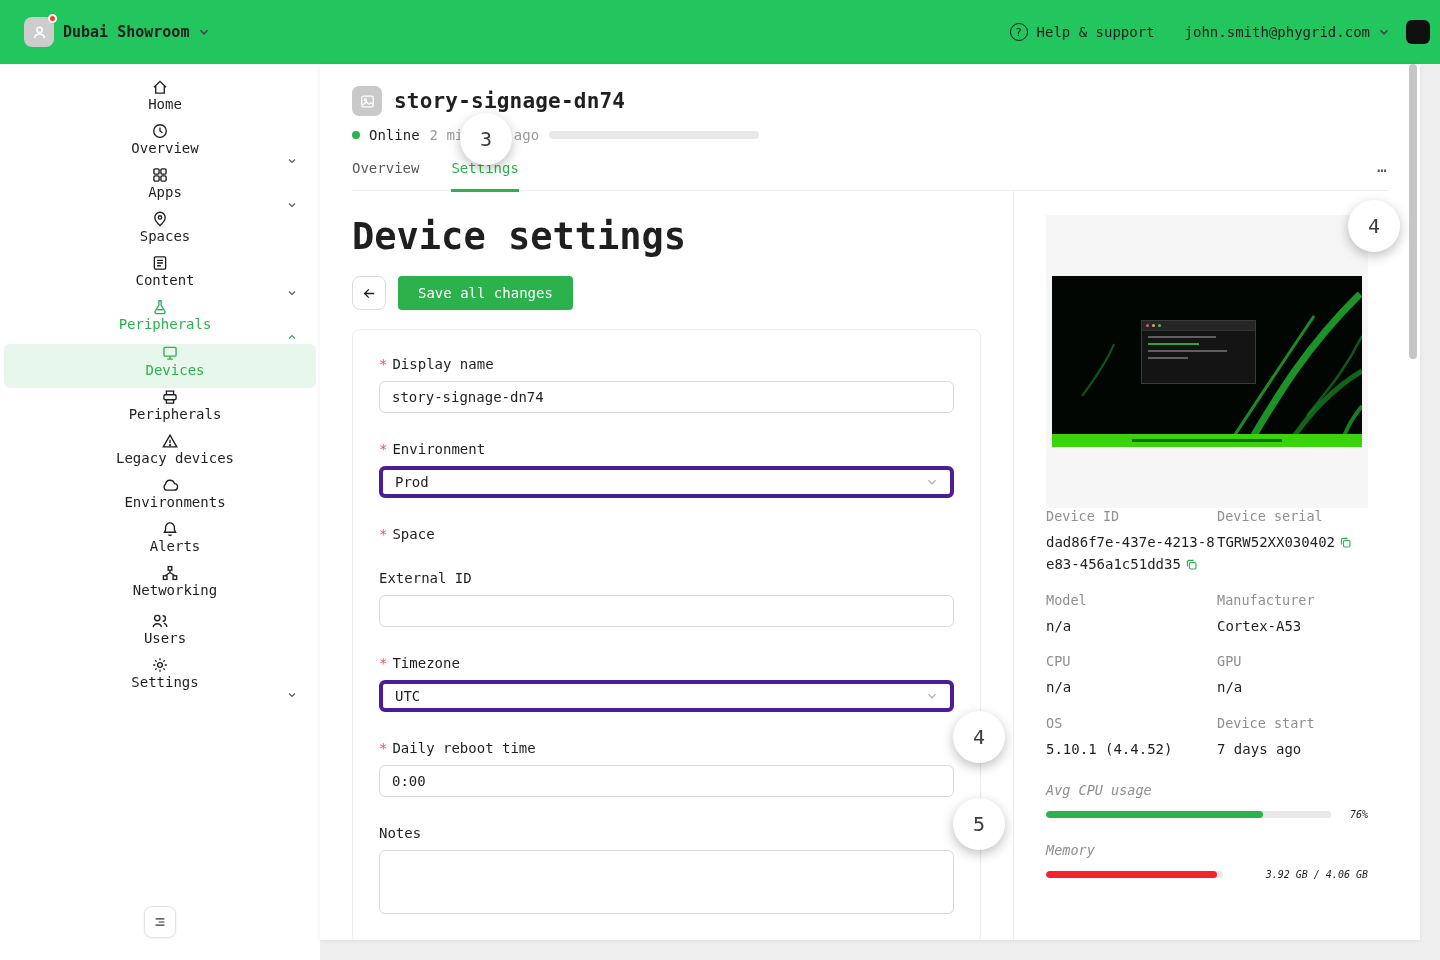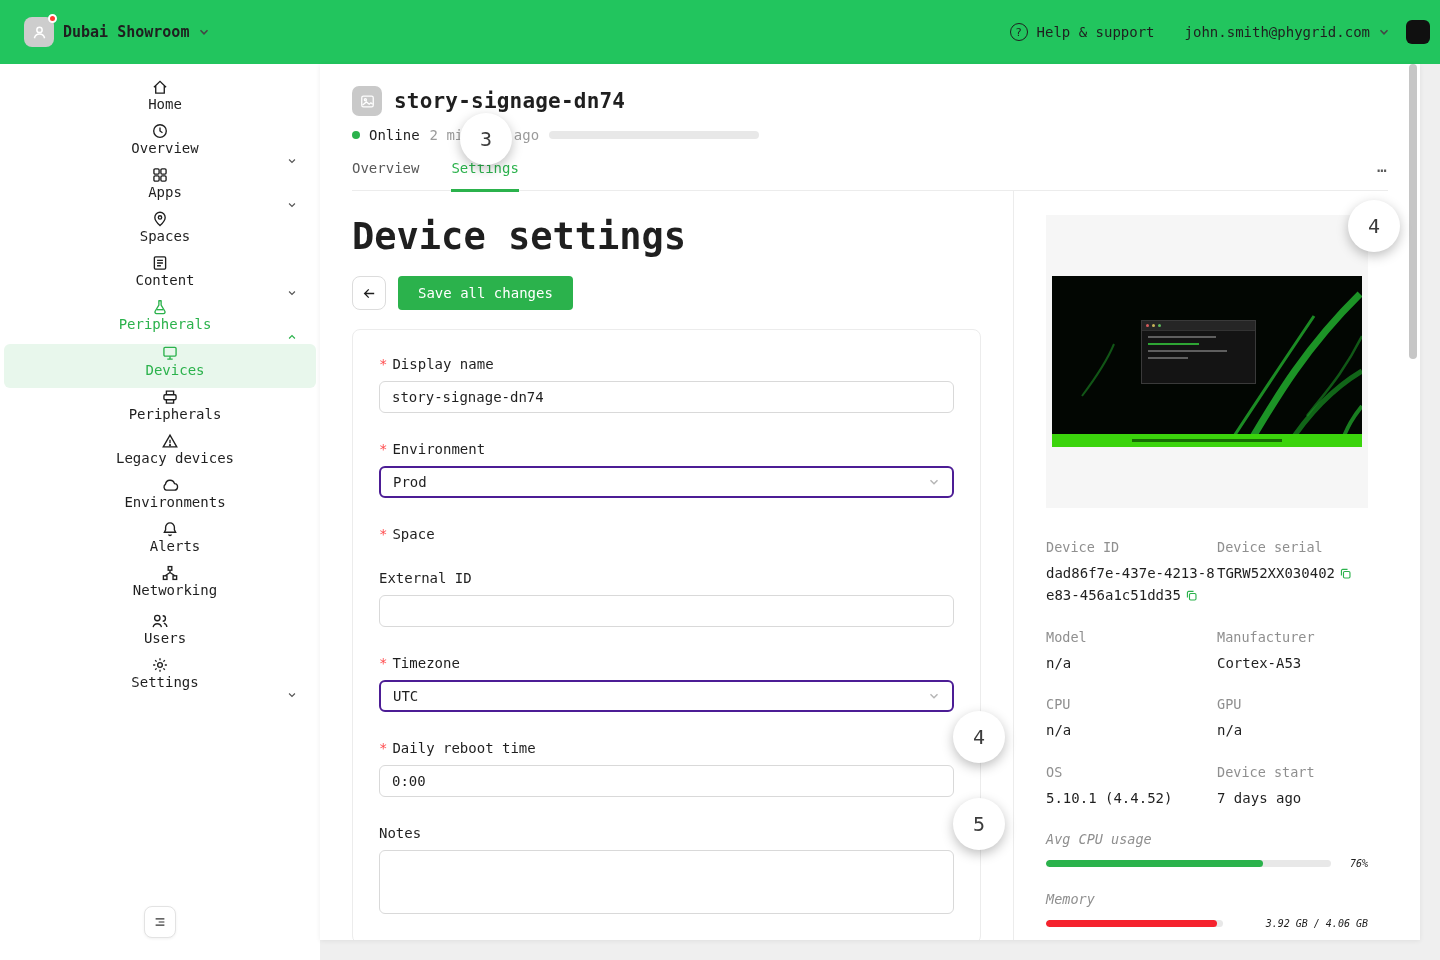--- a/index.html
+++ b/index.html
@@ -82,40 +82,40 @@
 
   .form-card { border:1px solid #ececec; border-radius:8px; background:#fff; padding:26px; }
   .field { margin-bottom:28px; }
   .field:last-child { margin-bottom:0; }
   .f-label { display:flex; align-items:flex-start; margin-bottom:9px; }
   .req { color:#ff4d4f; margin-right:5px; }
   .f-input, .f-area { width:100%; border:1px solid #d9d9d9; border-radius:6px; background:#fff;
             font-family:inherit; font-size:14px; color:#1f1f1f; outline:none; }
   .f-input { height:32px; padding:0 12px; }
   .f-area { height:64px; padding:6px 12px; resize:none; }
-  .f-select { height:32px; border:2px solid #4c1d95; border-radius:6px; background:#fff;
+  .f-select { height:32px; border:4px solid #4c1d95; border-radius:6px; background:#fff;
               display:flex; align-items:center; justify-content:space-between; padding:0 12px;
               cursor:pointer; }
   .sel-chev { color:#b5b5b5; }
 
   
   .shot-wrap { width:322px; height:293px; background:#f6f6f6; display:flex; align-items:center;
                justify-content:center; }
   .shot { width:310px; height:171px; background:#020602; position:relative; overflow:hidden; }
   .shot-bar { position:absolute; left:0; right:0; bottom:0; height:13px; background:#3bd40c; }
   .shot-bar i { display:block; margin:5px auto 0; width:150px; height:3px; background:rgba(0,40,0,.6); }
   .term { position:absolute; left:89px; top:44px; width:115px; height:64px; background:#141414;
           border:1px solid #3a3a3a; }
   .term-head { height:10px; background:#262626; border-bottom:1px solid #333;
                display:flex; align-items:center; gap:3px; padding:0 4px; }
   .term-head b { width:3px; height:3px; border-radius:50%; display:block; }
   .t-line { height:2px; background:#5f5f5f; margin:5px 6px 0; }
   .t-line.g { background:#2ea534; }
 
-  .info-grid { display:grid; grid-template-columns:171px 151px; row-gap:22px; margin-top:31px; }
+  .info-grid { display:grid; grid-template-columns:171px 151px; row-gap:16px; }
   .info-label { color:#8f8f8f; font-size:13.5px; margin-bottom:7px; }
   .info-value { color:#1f1f1f; font-size:14px; line-height:1.6; word-break:break-all; }
   .copy { display:inline-block; vertical-align:-2px; margin-left:4px; color:#2bb24c; cursor:pointer; }
 
   .meter { width:322px; margin-top:22px;font-style:italic; }
   .meter-row { display:flex; align-items:center; margin-top:11px; }
   .track { height:7px; border-radius:4px; background:#e8e8e8; overflow:hidden; }
   .track .fill { height:100%; border-radius:4px; }
   .track-cpu { width:285px; }
   .track-mem { width:177px; }

